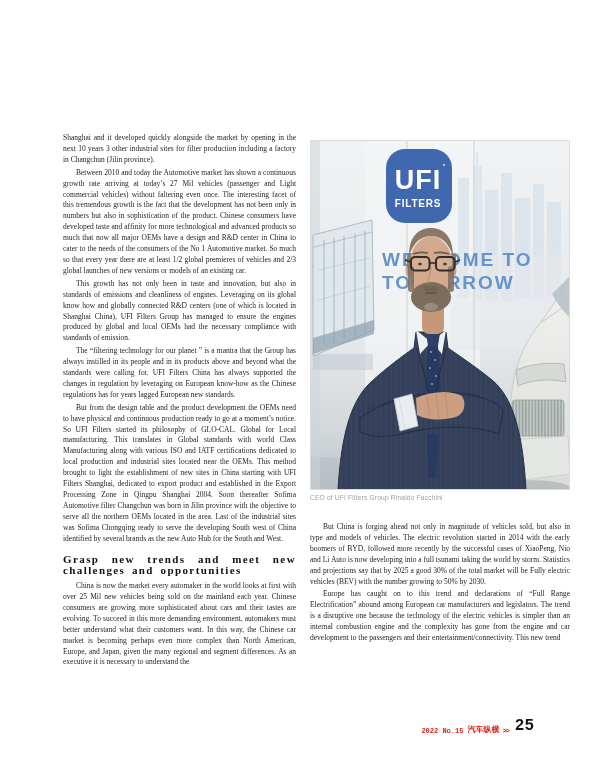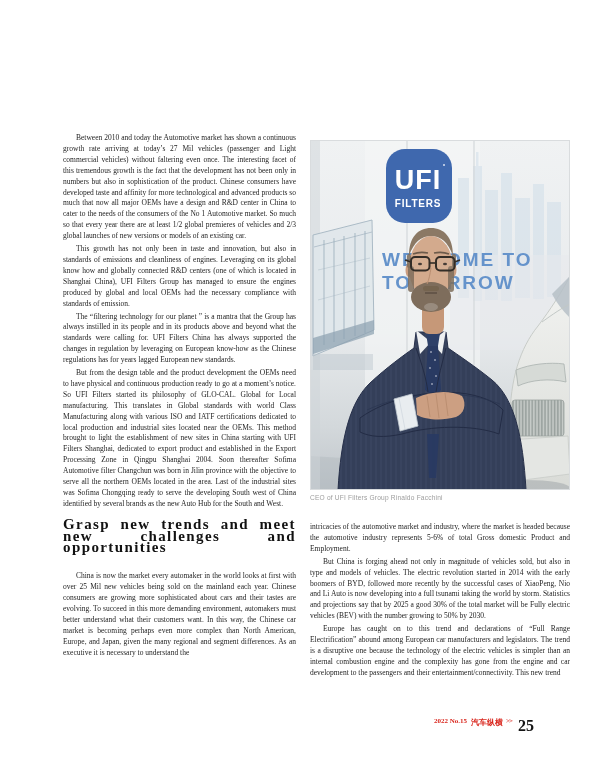--- a/index.html
+++ b/index.html
@@ -3,41 +3,42 @@
 <meta charset="utf-8">
 <style>
   html,body{margin:0;padding:0;background:#ffffff;}
   .page{position:relative;width:600px;height:757px;background:#ffffff;overflow:hidden;
         font-family:"Liberation Serif",serif;color:#1d1d1d;}
   .col-left{position:absolute;left:63px;top:133px;width:233px;}
   .col-right{position:absolute;left:310px;top:140px;width:260px;}
   p.body{margin:0 0 2px 0;font-size:7.5px;line-height:10.9px;text-align:justify;
          text-indent:13px;color:#1d1d1d;}
   p.body.no-indent{text-indent:0;}
-  h2.heading{margin:9px 0 17px 0;font-size:15px;line-height:11.8px;font-weight:bold;
+  h2.heading{margin:9px 0 4px 0;font-size:11px;line-height:11.8px;font-weight:bold;
              letter-spacing:1.4px;word-spacing:2.5px;text-align:justify;color:#111;}
   figure{margin:0;padding:0;}
   figure svg{display:block;}
   figcaption{margin-top:4px;font-family:"Liberation Sans",sans-serif;font-size:6.6px;
              color:#9d9d9d;letter-spacing:.2px;}
   .right-body{margin-top:21px;}
-  .footer{position:absolute;top:717px;right:66px;display:flex;align-items:flex-start;
-          font-family:Liberation Serif, serif;white-space:nowrap;}
+  .footer{position:absolute;top:717px;right:66px;display:flex;align-items:flex-end;
+          font-family:Liberation Mono, monospace;white-space:nowrap;}
   .footer .issue{font-size:7px;font-weight:bold;color:#d9251c;margin-right:4px;}
   .footer .mag{font-size:8px;font-weight:bold;color:#d9251c;margin-right:3px;}
   .footer .arrows{font-size:7px;font-weight:bold;color:#d9251c;letter-spacing:-1px;margin-right:6px;}
   .footer .pagenum{font-size:16px;font-weight:bold;color:#141414;}
   svg text{font-family:"Liberation Sans",sans-serif;font-weight:bold;}
 </style>
 </head>
 <body>
 
 <div class="page">
 
   <div class="col-left">
+    <p class="body no-indent">Shanghai and it developed quickly alongside the market by opening in the next 10 years 3 other industrial sites for filter production including a factory in Changchun (Jilin province).</p>
     <p class="body">Between 2010 and today the Automotive market has shown a continuous growth rate arriving at today’s 27 Mil vehicles (passenger and Light commercial vehicles) without faltering even once.  The interesting facet of this tremendous growth is the fact that the development has not been only in numbers but also in sophistication of the product.  Chinese consumers have developed taste and affinity for more technological and advanced products so much that now all major OEMs have a design and R&amp;D center in China to cater to the needs of the consumers of the No 1 Automotive market.  So much so that every year there are at least 1/2 global premieres of vehicles and 2/3 global launches of new versions or models of an existing car.</p>
     <p class="body">This growth has not only been in taste and innovation, but also in standards of emissions and cleanliness of engines. Leveraging on its global know how and globally connected R&amp;D centers (one of which is located in Shanghai China), UFI Filters Group has managed to ensure the engines produced by global and local OEMs had  the necessary compliance with standards of emission.</p>
     <p class="body">The “filtering technology for our planet ” is a mantra that the Group has always instilled in its people and in its products above and beyond what the standards were calling for.  UFI Filters China has always supported the changes in regulation by leveraging on European know-how as the Chinese regulations has for years lagged European new standards.</p>
     <p class="body">But from the design table and the product development the OEMs need to have physical and continuous production ready to go at a moment’s notice.  So UFI Filters started its philosophy of GLO-CAL. Global for Local manufacturing.  This translates in Global standards with world Class Manufacturing along with various ISO and IATF certifications dedicated to local production and industrial sites located near the OEMs.   This method brought to light the establishment of new sites in China starting with UFI Filters Shanghai, dedicated to export product and established in the Export Processing Zone in Qingpu Shanghai 2004. Soon thereafter Sofima Automotive filter Changchun was born in Jilin province with the objective to serve all the northern OEMs located in the area.  Last of the industrial sites was Sofima Chongqing ready to serve the developing South west of China identified by several brands as the new Auto Hub for the South and West.</p>
     <h2 class="heading">Grasp new trends and meet new challenges and opportunities</h2>
     <p class="body">China is  now   the market every automaker in the world looks at first with over 25 Mil new vehicles being sold on the mainland each year. Chinese consumers are growing more sophisticated about cars and their tastes are evolving.  To succeed in this more demanding environment, automakers must better understand what their customers want.  In this way, the Chinese car market is becoming perhaps even more complex than North American, Europe, and Japan, given the many regional and segment differences. As an executive it is necessary to understand the</p>
   </div>
 
   <div class="col-right">
     <figure>
@@ -172,21 +173,20 @@
           <path d="M106,258 C122,251 140,250 152,256 C157,264 154,274 146,277 C132,281 116,280 107,275 Z" fill="#cc9f82"></path>
           <path d="M117,256 L120,277 M126,254 L129,278 M135,253 L138,276" stroke="#b18466" stroke-width="0.8" opacity="0.8" fill="none"></path>
         </g>
 
         <rect x="0.5" y="0.5" width="259" height="349" fill="none" stroke="#d9dcde"></rect>
       </svg>
       <figcaption>CEO of UFI Filters Group Rinaldo Facchini</figcaption>
     </figure>
 
     <div class="right-body">
-      <p class="body no-indent">intricacies of the automotive market and industry, where the market is headed because the automotive industry represents 5-6% of total Gross domestic Product and Employment.</p>
       <p class="body">But China is forging ahead not only in magnitude of vehicles sold, but also in type and models of vehicles.  The electric revolution started in 2014 with the early boomers of BYD, followed more recently by the successful cases of XiaoPeng, Nio and Li Auto is now developing into a full tsunami taking the world by storm.  Statistics and projections say that by 2025 a good 30% of the total market will be Fully electric vehicles (BEV) with the number growing to 50% by 2030.</p>
       <p class="body">Europe has caught on to this trend and declarations of “Full Range Electrification” abound among European car manufacturers and legislators. The trend is a disruptive one because the technology of the electric vehicles is simpler than an internal combustion engine and the complexity has gone from the engine and car development to the passengers and their entertainment/connectivity. This new trend</p>
     </div>
   </div>
 
   <div class="footer">
     <span class="issue">2022 No.15</span>
     <span class="mag">汽车纵横</span>
     <span class="arrows">&gt;&gt;</span>
     <span class="pagenum">25</span>

